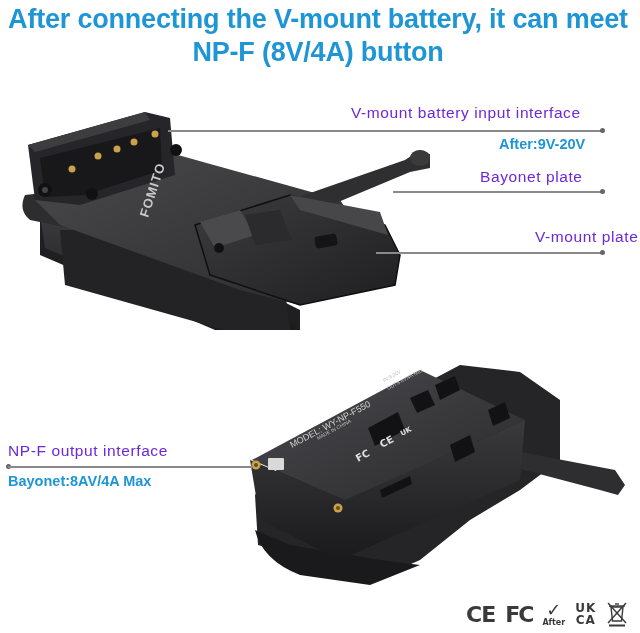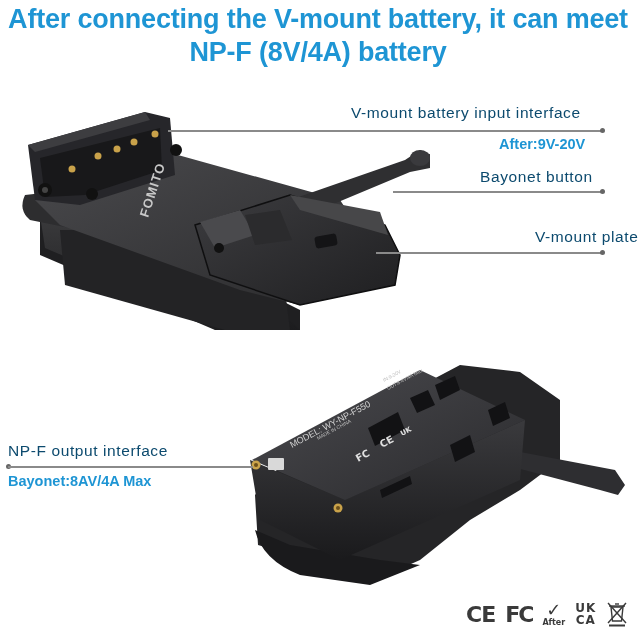--- a/index.html
+++ b/index.html
@@ -1,38 +1,38 @@
 <!DOCTYPE html>
 <html><head>
   <meta charset="utf-8">
   <style>
     html, body { margin: 0; padding: 0; background: #ffffff; }
     body { width: 640px; height: 633px; position: relative; overflow: hidden; font-family: "Liberation Sans", sans-serif; }
     .headline { position: absolute; left: 0; width: 636px; text-align: center; color: #1e95d4; font-weight: bold; font-size: 27px; line-height: 34px; letter-spacing: -0.2px; }
     .h1 { top: 2px; }
     .h2 { top: 35px; }
-    .callout-label { position: absolute; color: #0c4a6e; font-size: 15.5px; letter-spacing: 0.6px; white-space: nowrap; }
+    .callout-label { position: absolute; color: #6d28d9; font-size: 15.5px; letter-spacing: 0.6px; white-space: nowrap; }
     .callout-spec { position: absolute; color: #1e95d4; font-weight: bold; font-size: 14.5px; white-space: nowrap; }
     .leader { position: absolute; height: 2px; background: #8a8a8a; }
     .dot { position: absolute; width: 5px; height: 5px; border-radius: 50%; background: #666; }
     .product { position: absolute; }
     .cert-row { position: absolute; left: 466px; top: 601px; display: flex; align-items: center; gap: 10px; color: #3a3a3a; }
     .cert { font-weight: bold; font-family: "DejaVu Sans", sans-serif; }
     .cert-ce { font-size: 22px; letter-spacing: -1px; }
     .cert-fc { font-size: 22px; letter-spacing: -2px; }
     .cert-rohs { display: flex; flex-direction: column; align-items: center; font-size: 8px; line-height: 9px; }
     .cert-rohs .check { font-size: 18px; line-height: 16px; }
     .cert-ukca { font-size: 12px; line-height: 12px; text-align: center; letter-spacing: 1px; }
     .cert-weee { width: 22px; height: 26px; }
   </style>
 </head>
 <body>
 
 <div class="headline h1">After connecting the V-mount battery, it can meet</div>
-<div class="headline h2">NP-F (8V/4A) battery</div>
+<div class="headline h2">NP-F (8V/4A) button</div>
 
 <svg class="product" style="left:10px;top:85px;" width="420" height="260" viewBox="10 85 420 260">
   <defs>
     <linearGradient id="gBody" x1="0" y1="0" x2="0" y2="1">
       <stop offset="0" stop-color="#3a3a3c"></stop>
       <stop offset="1" stop-color="#1c1c1e"></stop>
     </linearGradient>
     <linearGradient id="gTop" x1="0" y1="0" x2="1" y2="1">
       <stop offset="0" stop-color="#4a4a4d"></stop>
       <stop offset="1" stop-color="#2a2a2c"></stop>
@@ -78,21 +78,21 @@
   <circle cx="219" cy="248" r="5" fill="#111"></circle>
 
   <text x="0" y="0" transform="translate(148 218) rotate(-72)" fill="#c8c8c8" font-family="Liberation Sans, sans-serif" font-weight="bold" font-size="13" letter-spacing="1">FOMITO</text>
 </svg>
 
 <div class="callout-label" style="left:351px;top:104px;">V-mount battery input interface</div>
 <div class="leader" style="left:168px;top:130px;width:434px;"></div>
 <div class="dot" style="left:600px;top:128px;"></div>
 <div class="callout-spec" style="left:499px;top:136px;">After:9V-20V</div>
 
-<div class="callout-label" style="left:480px;top:168px;">Bayonet button</div>
+<div class="callout-label" style="left:480px;top:168px;">Bayonet plate</div>
 <div class="leader" style="left:393px;top:191px;width:209px;"></div>
 <div class="dot" style="left:600px;top:189px;"></div>
 
 <div class="callout-label" style="left:488px;top:228px;margin-left:47px;">V-mount plate</div>
 <div class="leader" style="left:376px;top:252px;width:226px;"></div>
 <div class="dot" style="left:600px;top:250px;"></div>
 
 <svg class="product" style="left:240px;top:355px;" width="400" height="240" viewBox="240 355 400 240">
   <defs>
     <linearGradient id="gBat" x1="0" y1="0" x2="1" y2="1">

